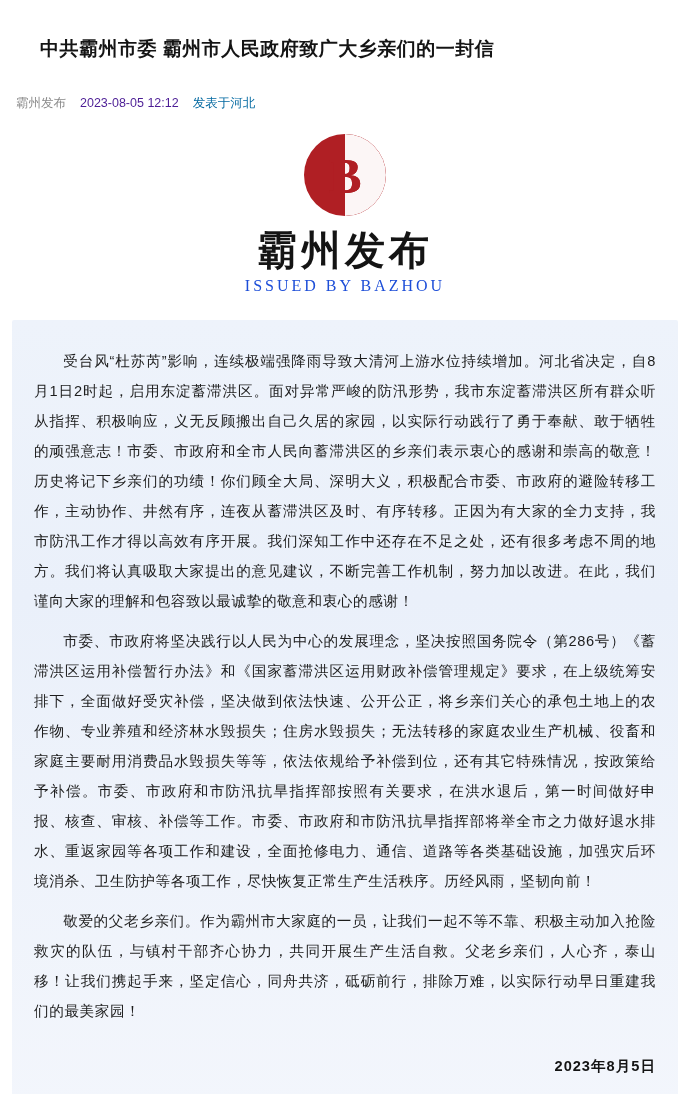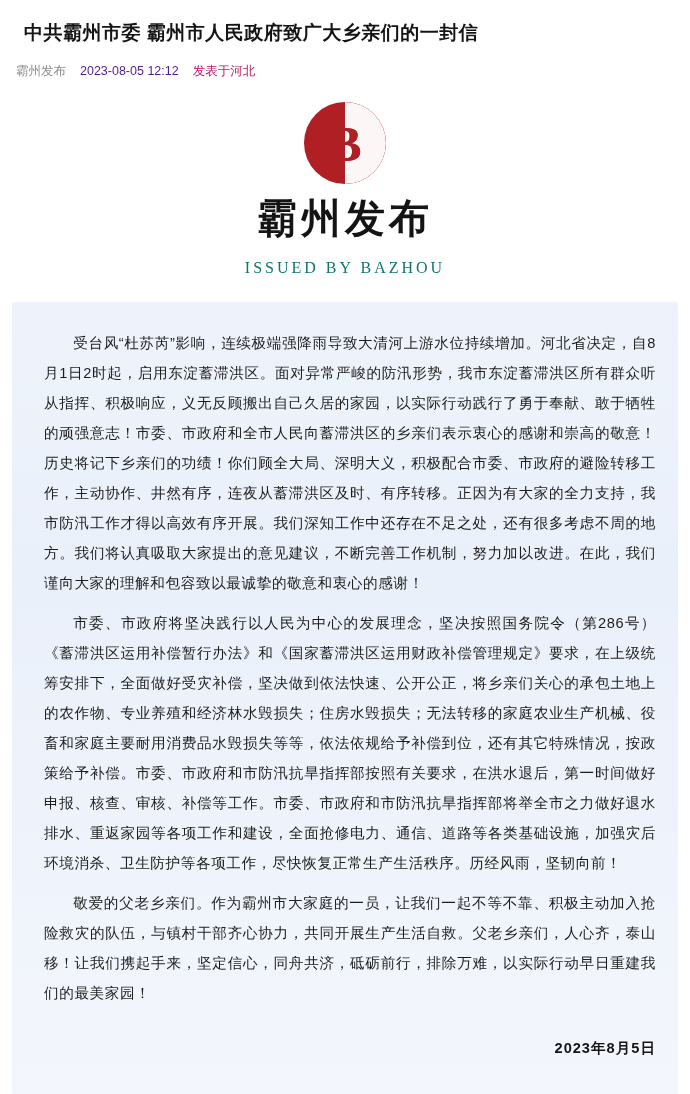--- a/index.html
+++ b/index.html
@@ -22,39 +22,39 @@
     position: relative;
     background: #ffffff;
   }
   .article-title {
     font-size: 19px;
     font-weight: bold;
     color: #141414;
     line-height: 30px;
     letter-spacing: 0.5px;
     padding: 18px 16px 0 24px;
-    margin: 0;
+    margin: 16px;
   }
   .meta-row {
     display: flex;
     align-items: center;
     gap: 14px;
     padding: 14px 16px 0 16px;
     font-size: 12.5px;
     color: #8a8a8a;
     line-height: 18px;
   }
   .meta-source {
     color: #8a8a8a;
   }
   .meta-time {
     color: #4c1d95;
   }
   .meta-loc {
-    color: #be185d;
+    color: #0369a1;
   }
 
   
   .logo-block {
     margin: 22px auto 0 auto;
     width: 300px;
     text-align: center;
   }
   .logo-mark {
     width: 82px;
@@ -101,25 +101,25 @@
   .logo-title {
     margin-top: 12px;
     font-family: "Liberation Serif", serif;
     font-size: 40px;
     font-weight: bold;
     letter-spacing: 4px;
     color: #141414;
     line-height: 46px;
   }
   .logo-sub {
-    margin-top: 16px;
+    margin-top: 2px;
     font-family: "Liberation Serif", serif;
     font-size: 16px;
     letter-spacing: 3px;
-    color: #0f766e;
+    color: #1d4ed8;
     line-height: 20px;
   }
 
   
   .letter {
     margin: 24px 12px 0 12px;
     background: linear-gradient(180deg,#eef3fb 0%, #eaf0fa 35%, #f3f6fc 100%);
     padding: 26px 22px 34px 22px;
     box-sizing: border-box;
     border-radius: 2px;
@@ -132,21 +132,21 @@
     margin-bottom: 12px;
     letter-spacing: 1px;
   }
   .para {
     font-size: 14.6px;
     line-height: 30px;
     color: #1d1d1d;
     text-align: justify;
     text-justify: inter-ideograph;
     text-indent: 2em;
-    margin: 0 0 10px 10px;
+    margin: 0 0 10px 0;
     letter-spacing: 0.6px;
   }
   .signature {
     margin-top: 26px;
     text-align: right;
     font-size: 14.6px;
     line-height: 28px;
     color: #141414;
     font-weight: bold;
     letter-spacing: 1px;

